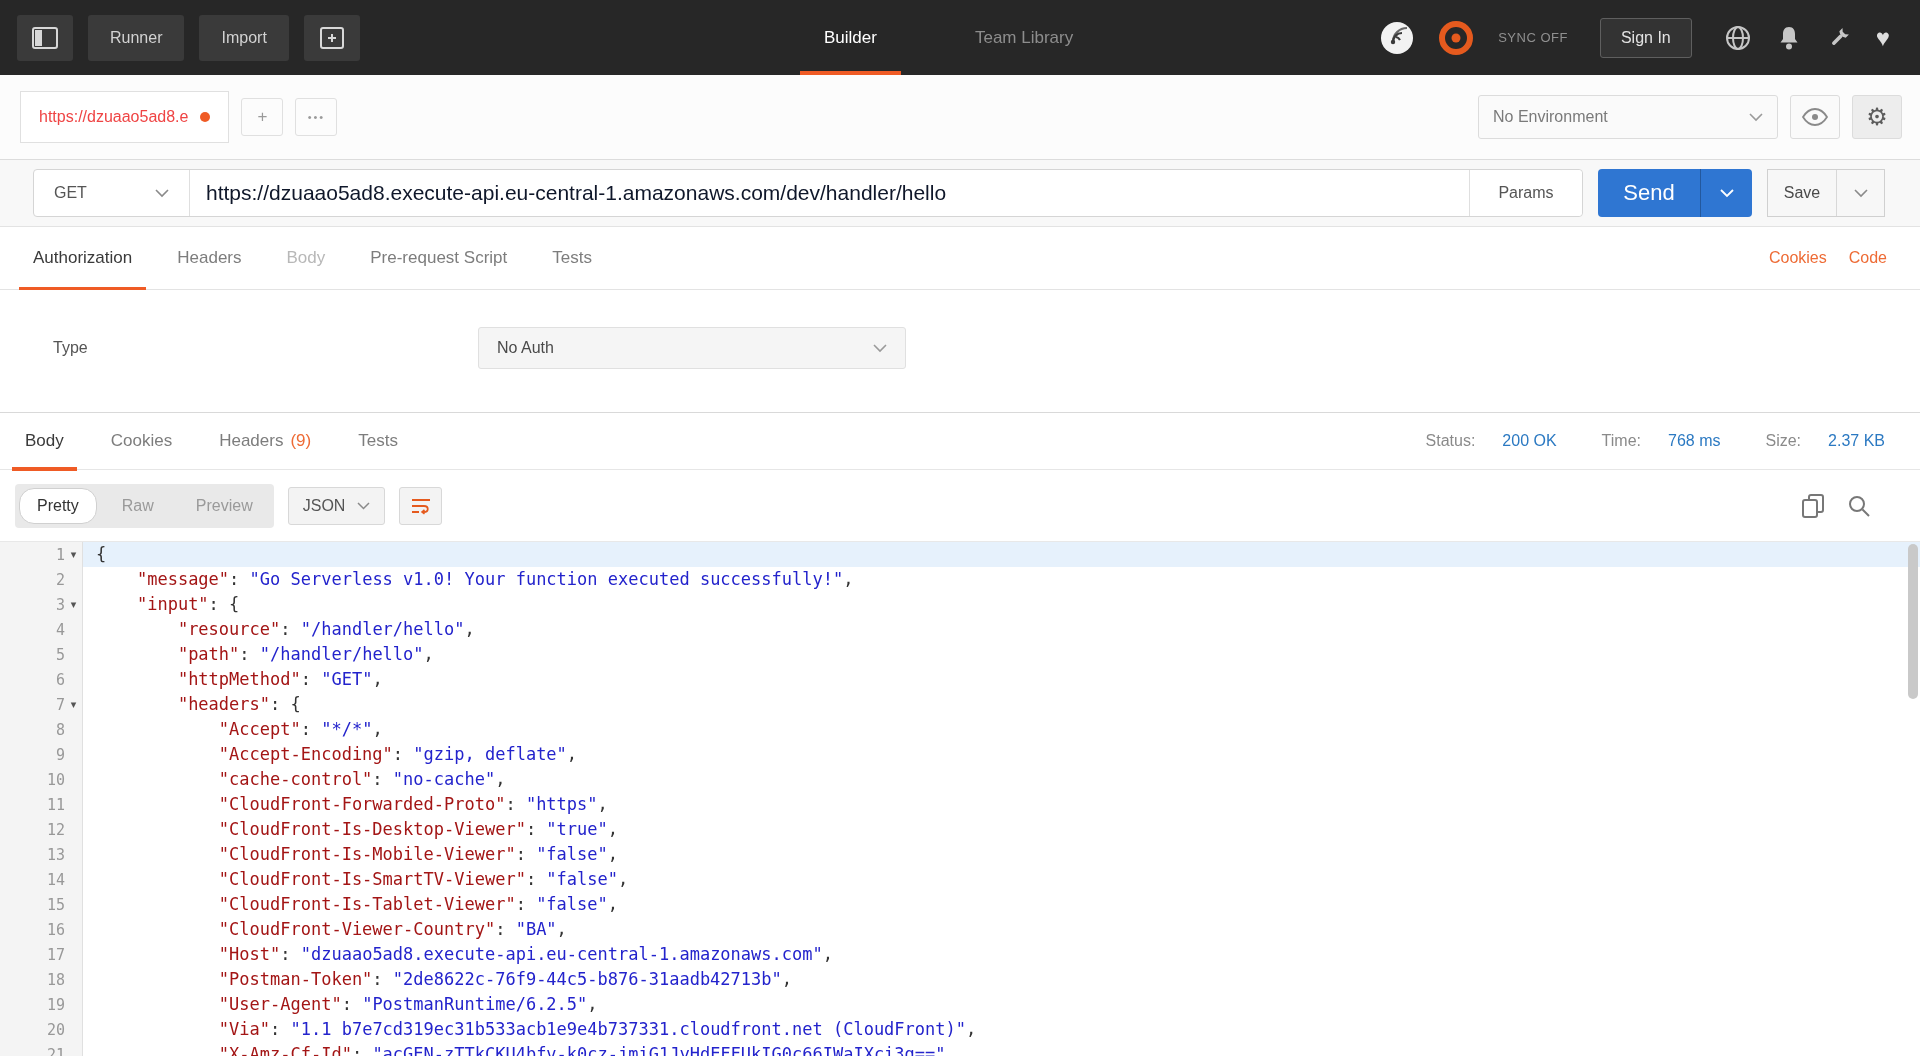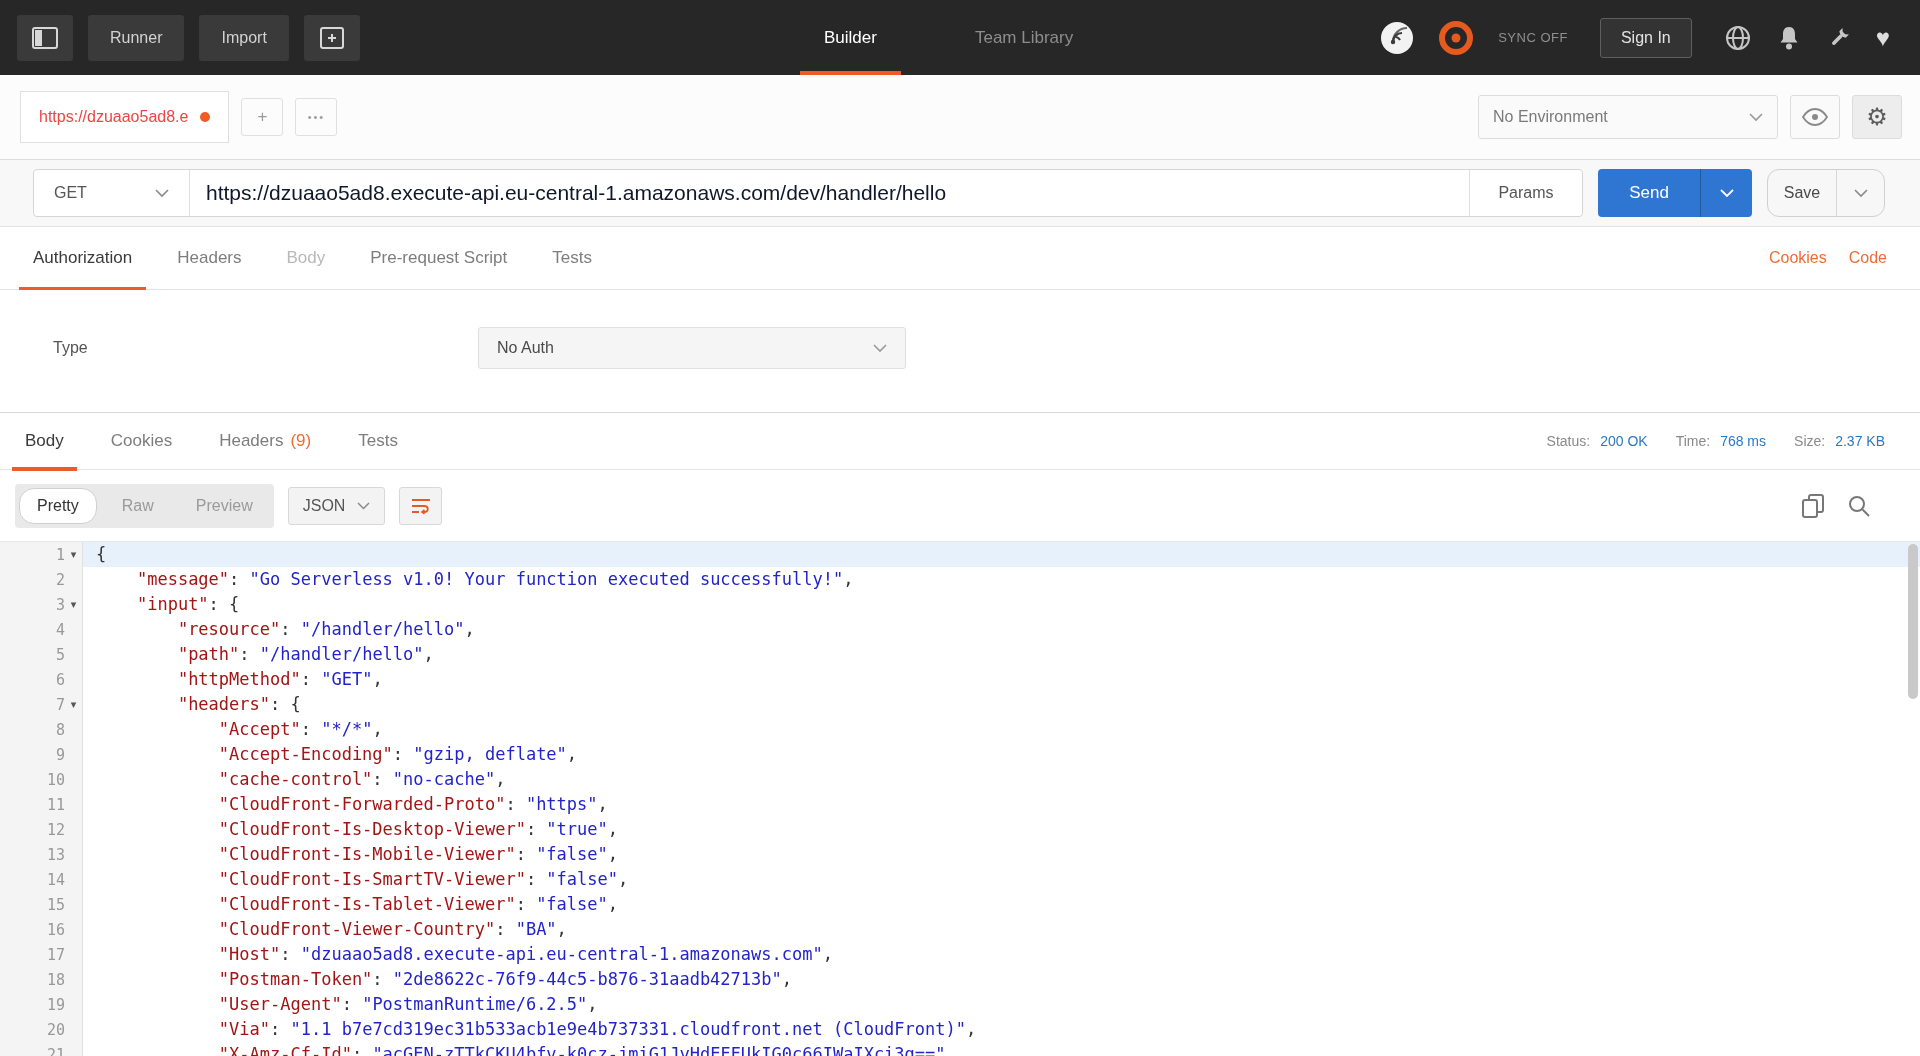--- a/index.html
+++ b/index.html
@@ -46,24 +46,24 @@
   .urlbar { height:67px; background:#f8f8f8; border-bottom:1px solid #e3e3e3; display:flex; align-items:center;
             padding:0 33px; flex:none; }
   .url-group { display:flex; height:48px; border:1px solid #d5d5d5; border-radius:4px; background:#fff; flex:1; max-width:1550px; }
   .method-dd { width:156px; display:flex; align-items:center; justify-content:space-between; padding:0 20px;
                border-right:1px solid #dfdfdf; color:#555; font-size:16px; cursor:pointer; }
   .url-input { flex:1; border:none; outline:none; background:transparent; padding:0 16px;
                color:#0f172a; font-size:21px; font-family:inherit; }
   .params-btn { width:113px; border:none; border-left:1px solid #dfdfdf; background:#fff; color:#555;
                 font-size:16px; font-family:inherit; cursor:pointer; border-radius:0 4px 4px 0; }
   .send-group { display:flex; height:48px; margin-left:15px; border-radius:4px; overflow:hidden; }
-  .send-main { width:102px; background:#2f76d2; color:#fff; border:none; font-size:17px; font-family:inherit; cursor:pointer; }
+  .send-main { width:102px; background:#2f76d2; color:#fff; border:none; font-size:22px; font-family:inherit; cursor:pointer; }
   .send-caret { width:52px; background:#2f76d2; border:none; border-left:1px solid rgba(0,0,0,0.25);
                 display:flex; align-items:center; justify-content:center; cursor:pointer; }
-  .save-group { display:flex; height:48px; margin-left:15px; border:1px solid #d0d0d0; border-radius:12px; overflow:hidden; background:#f7f7f7; }
+  .save-group { display:flex; height:48px; margin-left:15px; border:1px solid #d0d0d0; border-radius:0; overflow:hidden; background:#f7f7f7; }
   .save-main { width:68px; background:transparent; border:none; color:#4a4a4a; font-size:16px; font-family:inherit; cursor:pointer; }
   .save-caret { width:48px; background:transparent; border:none; border-left:1px solid #d8d8d8;
                 display:flex; align-items:center; justify-content:center; cursor:pointer; }
 
   
   .reqtabs { height:63px; background:#fff; border-bottom:1px solid #e3e3e3; display:flex; align-items:center; flex:none; }
   .qtab { height:63px; display:flex; align-items:center; padding:0 14px; margin-right:17px; position:relative;
           color:#7d7d7d; font-size:17px; cursor:pointer; }
   .qtab:first-child { margin-left:19px; }
   .qtab.active { color:#3a3a3a; }
@@ -82,21 +82,21 @@
 
   
   .resptabs { height:58px; background:#fff; border-top:1px solid #d9d9d9; border-bottom:1px solid #e6e6e6;
               display:flex; align-items:center; flex:none; }
   .rtab { height:58px; display:flex; align-items:center; padding:0 13px; margin-right:21px; position:relative;
           color:#7d7d7d; font-size:17px; cursor:pointer; }
   .rtab:first-child { margin-left:12px; }
   .rtab.active { color:#3a3a3a; }
   .rtab.active::after { content:""; position:absolute; left:0; right:0; bottom:-1px; height:4px; background:#ef5b25; }
   .rtab .count { margin-left:7px; color:#ee6b35; }
-  .resp-meta { margin-left:auto; display:flex; align-items:center; gap:10px; margin-right:35px; font-size:14px; }
+  .resp-meta { margin-left:auto; display:flex; align-items:center; gap:27px; margin-right:35px; font-size:16px; }
   .mlabel { color:#8a8a8a; }
   .mvalue { color:#2b79c2; margin-right:18px; }
   .mvalue.last { margin-right:0; }
 
   
   .viewbar { height:71px; background:#fff; display:flex; align-items:center; flex:none; }
   .vgroup { margin-left:15px; background:#e9e9e9; border-radius:4px; padding:4px; display:flex; gap:8px; height:44px; align-items:center; }
   .vbtn { height:36px; padding:0 17px; border:none; background:transparent; color:#9a9a9a; font-size:16px;
           font-family:inherit; border-radius:15px; cursor:pointer; }
   .vbtn.active { background:#fff; border:1px solid #d0d0d0; color:#333; }

